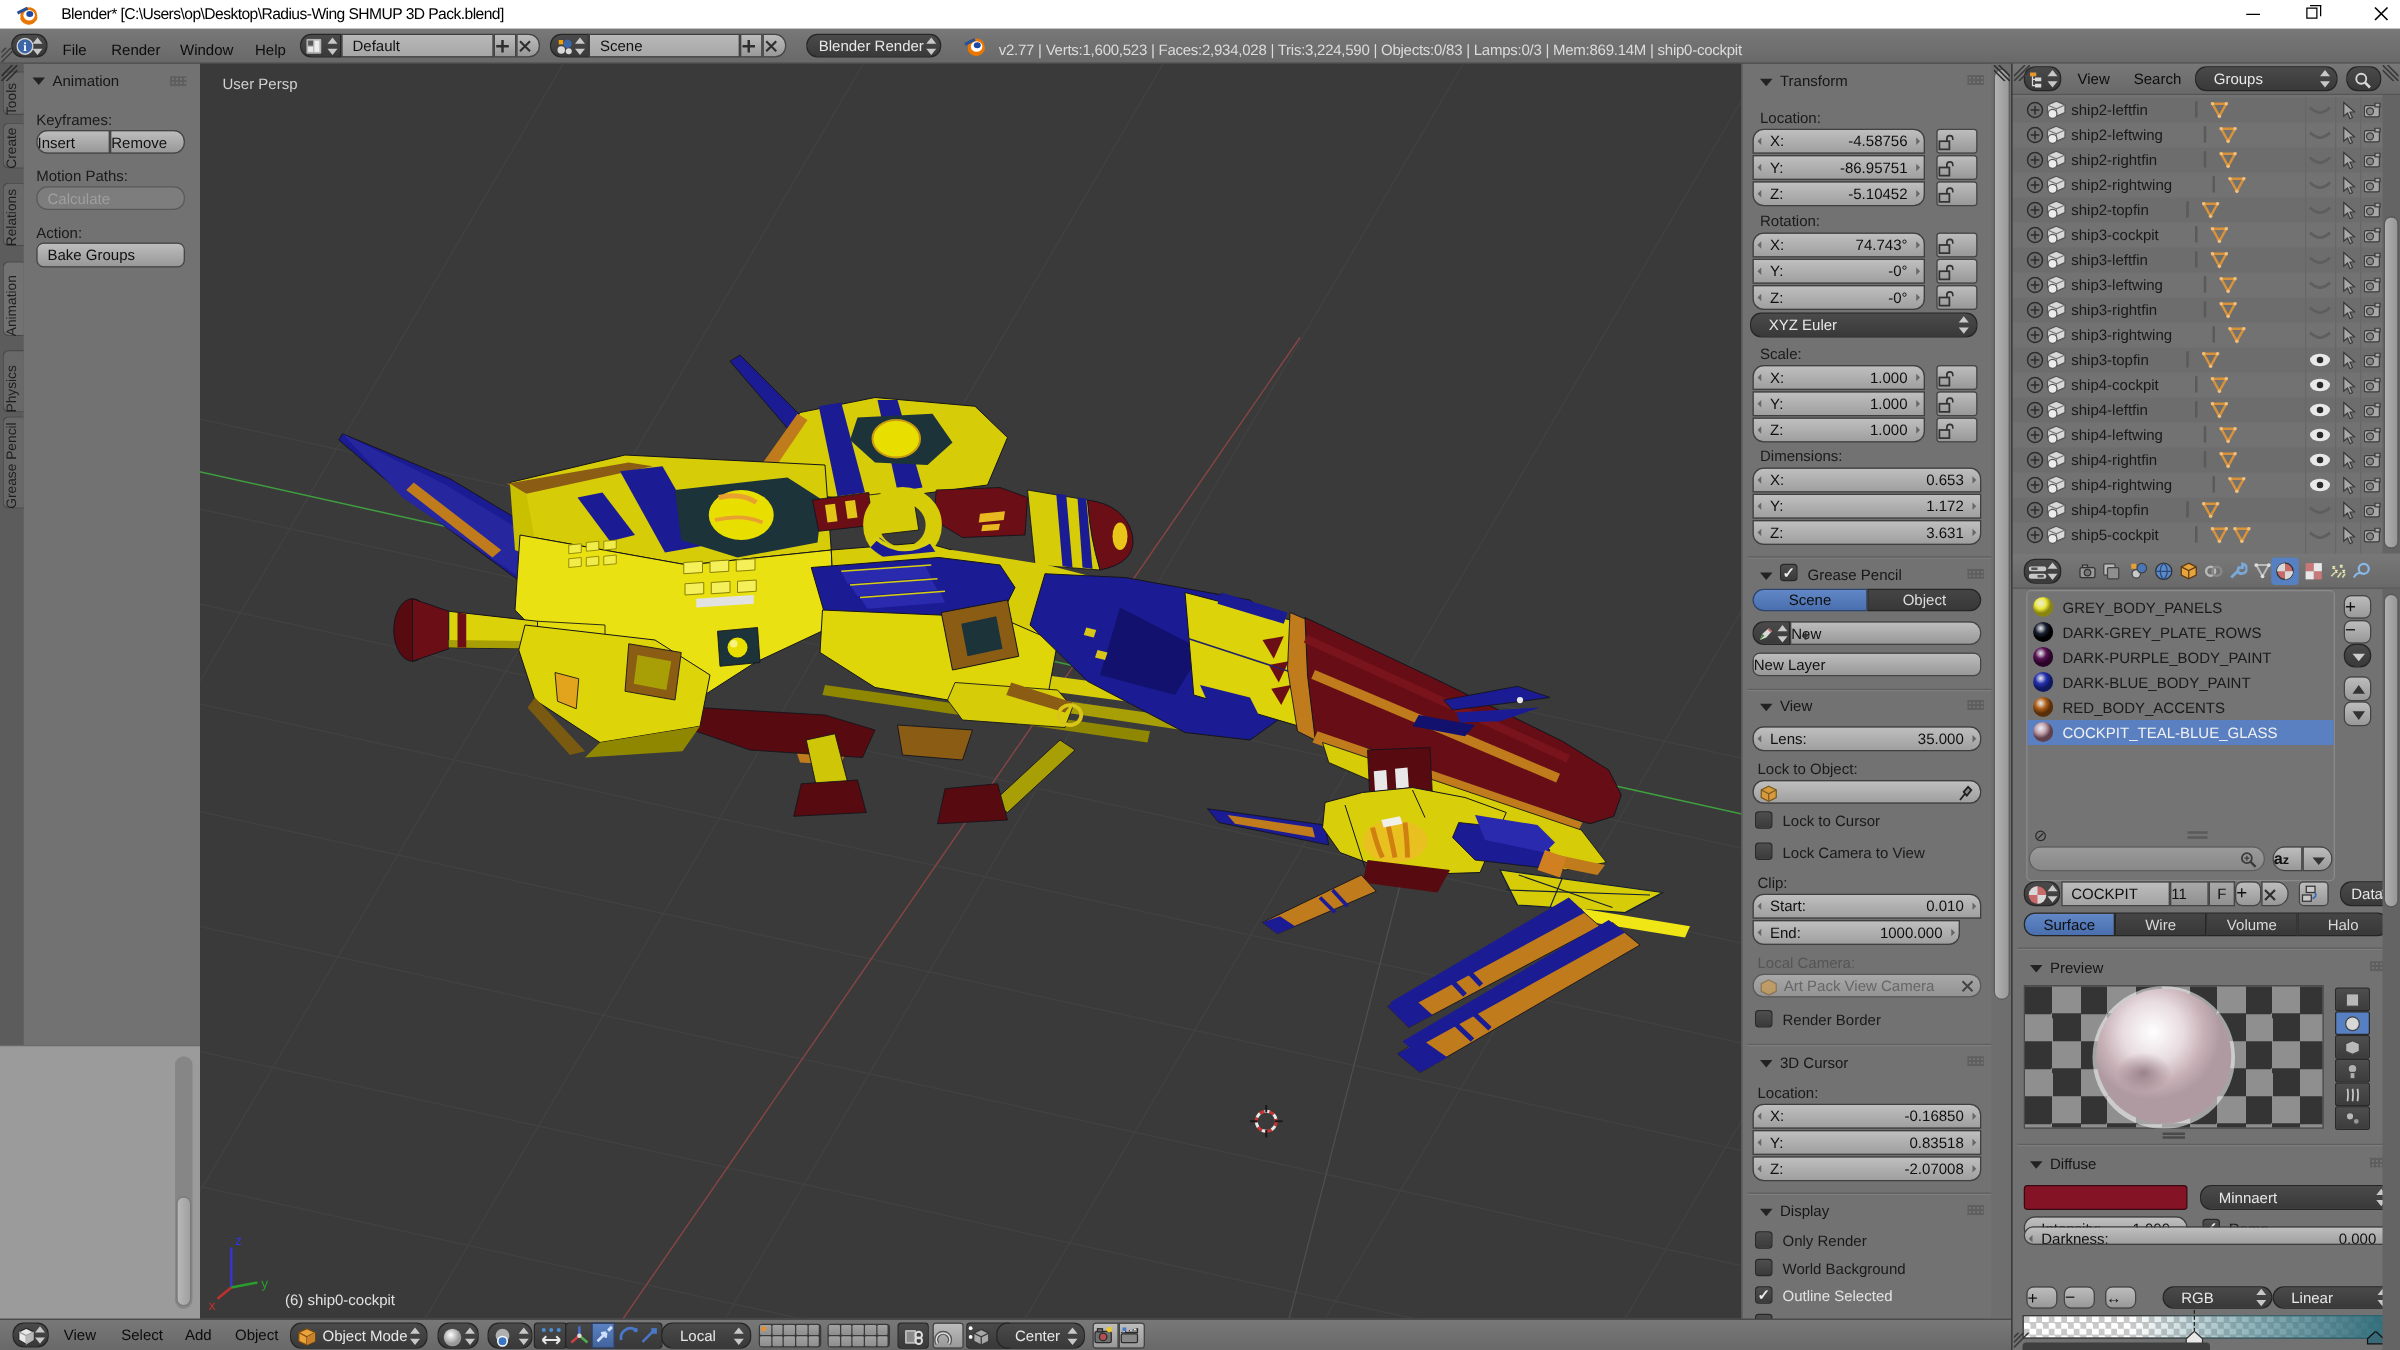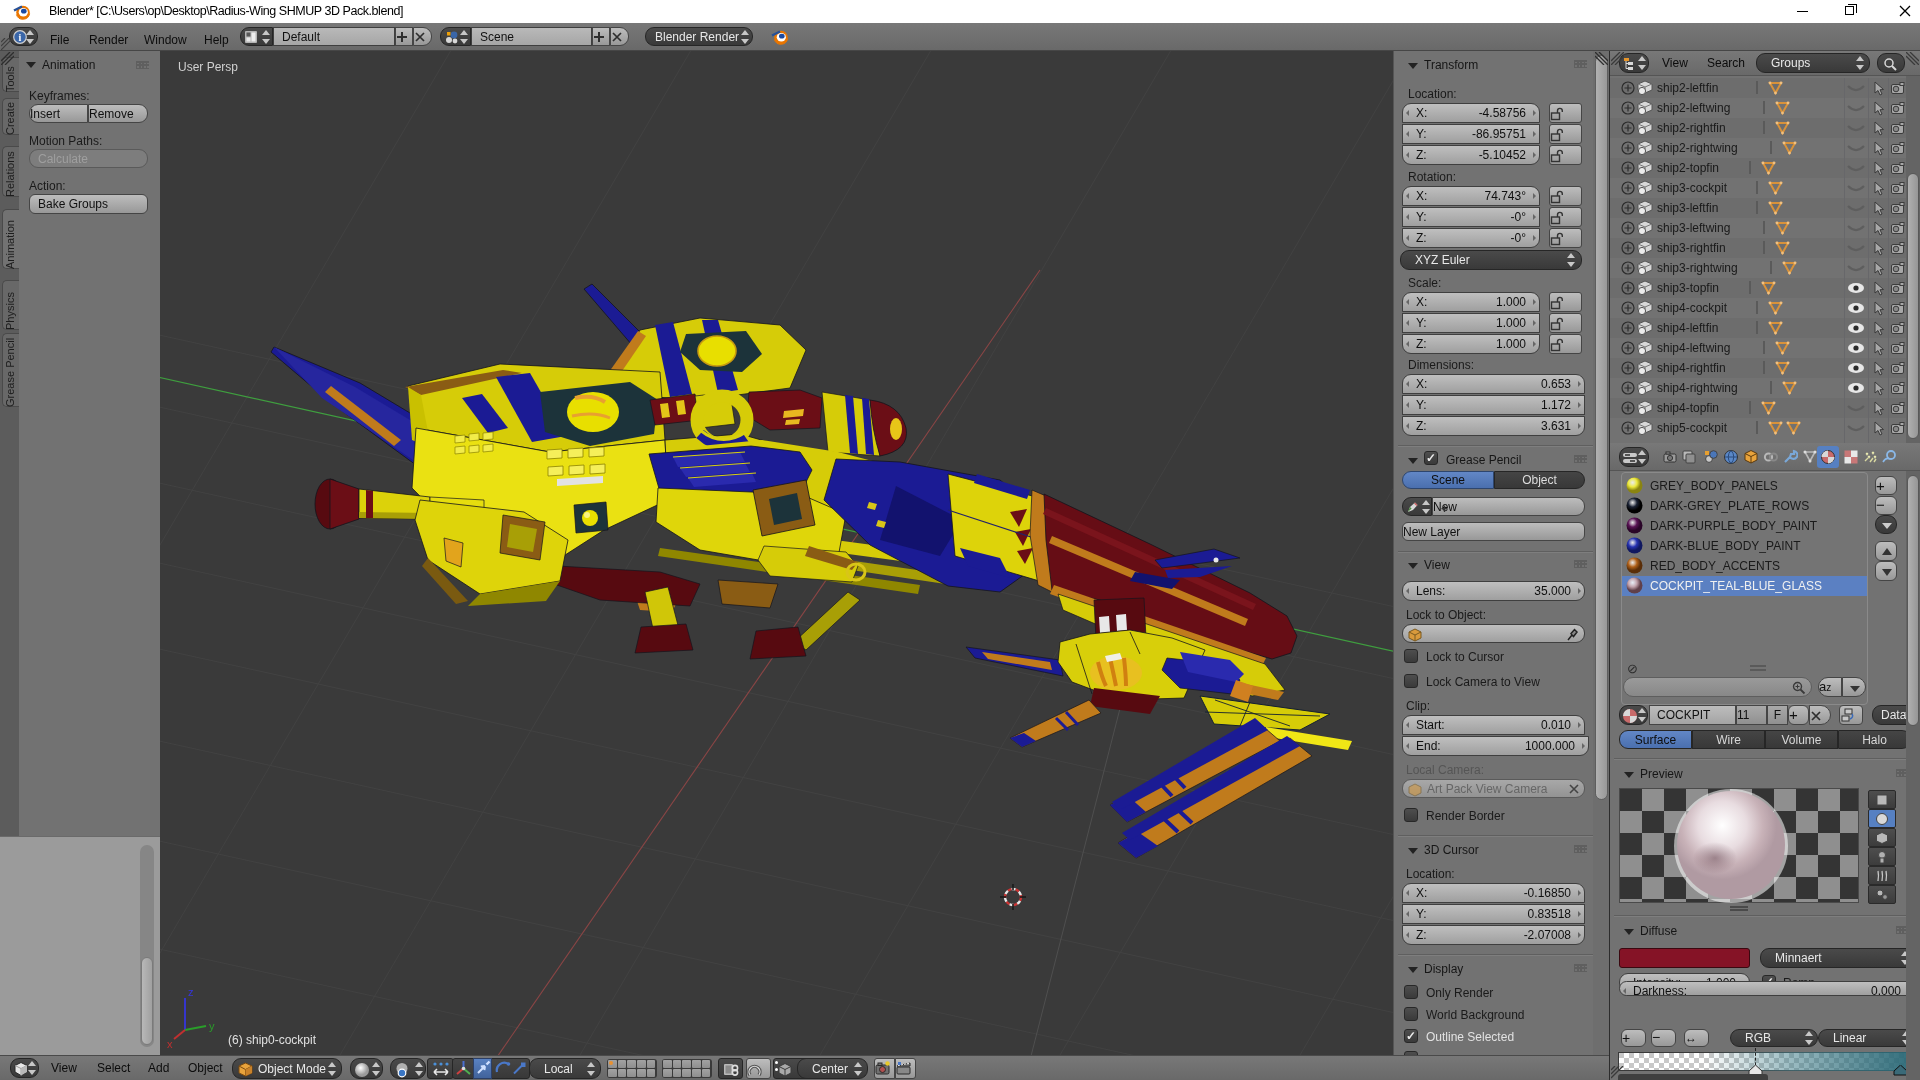--- a/index.html
+++ b/index.html
@@ -97,20 +97,21 @@
       <span class="tx" style="left:9px">Blender Render</span>
       <div class="ud" style="right:2px"></div>
     </div>
  <svg class="abs" style="left:771px;top:5px" width="18" height="17" viewBox="0 0 18 17">
   <circle cx="10" cy="9.5" r="6.8" fill="#ea7600"></circle>
       <path d="M1 7.5 L9 3.5" stroke="#265198" stroke-width="2.4"></path>
       <ellipse cx="10.3" cy="9.2" rx="4.6" ry="4.2" fill="#fff"></ellipse>
       <ellipse cx="10.8" cy="8.2" rx="2.8" ry="2.4" fill="#1b4aa2"></ellipse>
       <path d="M3.4 11.5 a 6.8 6.8 0 0 0 13.2 -1" fill="none" stroke="#ea7600" stroke-width="1"></path>
  </svg>
+ <div class="abs" style="left:799px;top:10px;font-size:12px;letter-spacing:-0.2px;color:#dcdcdc">v2.77 | Verts:1,600,523 | Faces:2,934,028 | Tris:3,224,590 | Objects:0/83 | Lamps:0/3 | Mem:869.14M | ship0-cockpit</div>
 </div>
 <div class="abs" style="left:0;top:51px;width:1609px;height:1004px;background:#3a3a3a;border-right:1px solid #2c2c2c"></div>
 
 <svg class="abs" style="left:0;top:51px" width="1609" height="1004" viewBox="0 51 1609 1004">
     <line x1="0" y1="300" x2="1609" y2="654" stroke="#424242" stroke-width="1"></line>
     <line x1="0" y1="372" x2="1609" y2="726" stroke="#424242" stroke-width="1"></line>
     <line x1="0" y1="448" x2="1609" y2="802" stroke="#424242" stroke-width="1"></line>
     <line x1="0" y1="528" x2="1609" y2="882" stroke="#424242" stroke-width="1"></line>
     <line x1="0" y1="614" x2="1609" y2="968" stroke="#424242" stroke-width="1"></line>
     <line x1="0" y1="706" x2="1609" y2="1060" stroke="#424242" stroke-width="1"></line>
@@ -481,21 +482,21 @@
     <div class="cl" style="left:32px;top:599px">Lock to Cursor</div>
 <div class="cb" style="left:10px;top:623px"></div>
     <div class="cl" style="left:32px;top:624px">Lock Camera to View</div>
 <div class="cl" style="left:12px;top:648px">Clip:</div>
 <div class="fld grt" style="left:8px;top:664px;width:183px;height:20px">
       <i class="la"></i>
       <i class="ra"></i>
       <span class="lab">Start:</span>
       <span class="val">0.010</span>
     </div>
-<div class="fld grb" style="left:8px;top:685px;width:187px;height:20px">
+<div class="fld grb" style="left:8px;top:685px;width:166px;height:20px">
       <i class="la"></i>
       <i class="ra"></i>
       <span class="lab">End:</span>
       <span class="val">1000.000</span>
     </div>
 <div class="cl" style="left:12px;top:712px;color:#555">Local Camera:</div>
 <div class="abs" style="left:8px;top:728px;width:183px;height:19px;border-radius:9px;background:linear-gradient(#a8a8a8,#939393);border:1px solid #5a5a5a;font-size:12px;color:#666">
       <svg class="abs" style="left:5px;top:2.5px;opacity:.55" width="14" height="14">
         <path d="M7 1 L13 4 L13 10 L7 13 L1 10 L1 4 Z" fill="#d99a3c" stroke="#7a5a20" stroke-width="1"></path>
       </svg>
@@ -1367,21 +1368,21 @@
 <div class="abs" style="left:40px;top:136px;font-size:12px;color:#f0f0f0">COCKPIT_TEAL-BLUE_GLASS</div>
 <div class="abs" style="left:17px;top:218px;font-size:13px;color:#2a2a2a">⊘</div>
 <div class="abs" style="left:140px;top:222px;width:16px;height:2px;background:#5a5a5a;box-shadow:0 4px 0 #5a5a5a"></div>
 <div class="abs" style="left:13px;top:234px;width:189px;height:20px;background:linear-gradient(#9a9a9a,#888888);border:1px solid #5e5e5e;border-radius:10px">
       <svg class="abs" style="right:5px;top:3px" width="14" height="14">
         <circle cx="5.5" cy="5.5" r="4" fill="none" stroke="#3a3a3a" stroke-width="1.4"></circle>
         <path d="M8.5 8.5 L12.5 12.5" stroke="#3a3a3a" stroke-width="1.8"></path>
         <path d="M5.5 3.5 v4 M3.5 5.5 h4" stroke="#3a3a3a" stroke-width="1"></path>
       </svg>
     </div>
-<div class="btn" style="left:208px;top:234px;width:24px;height:20px;border-radius:10px 0 0 10px;font-size:13px;line-height:18px;font-weight:normal">a<span style="font-size:10px">z</span></div>
+<div class="btn" style="left:208px;top:234px;width:24px;height:20px;border-radius:10px 0 0 10px;font-size:13px;line-height:18px;font-weight:bold">a<span style="font-size:10px">z</span></div>
 <div class="btn" style="left:232px;top:234px;width:24px;height:20px;border-radius:0 10px 10px 0">
       <div class="abs" style="left:7px;top:8px;width:0;height:0;border:5px solid transparent;border-top:6px solid #333;border-bottom:none"></div>
     </div>
 <div class="btn" style="left:265px;top:33px;width:22px;height:19px;font-size:15px;line-height:17px">+</div>
 <div class="btn" style="left:265px;top:53px;width:22px;height:19px;font-size:15px;line-height:16px">−</div>
 <div class="dd" style="left:265px;top:72px;width:22px;height:19px">
       <div class="abs" style="left:6px;top:7px;width:0;height:0;border:5px solid transparent;border-top:6px solid #ccc;border-bottom:none"></div>
     </div>
 <div class="btn" style="left:265px;top:98px;width:22px;height:20px">
       <div class="abs" style="left:6px;top:6px;width:0;height:0;border:5px solid transparent;border-bottom:7px solid #333;border-top:none"></div>

